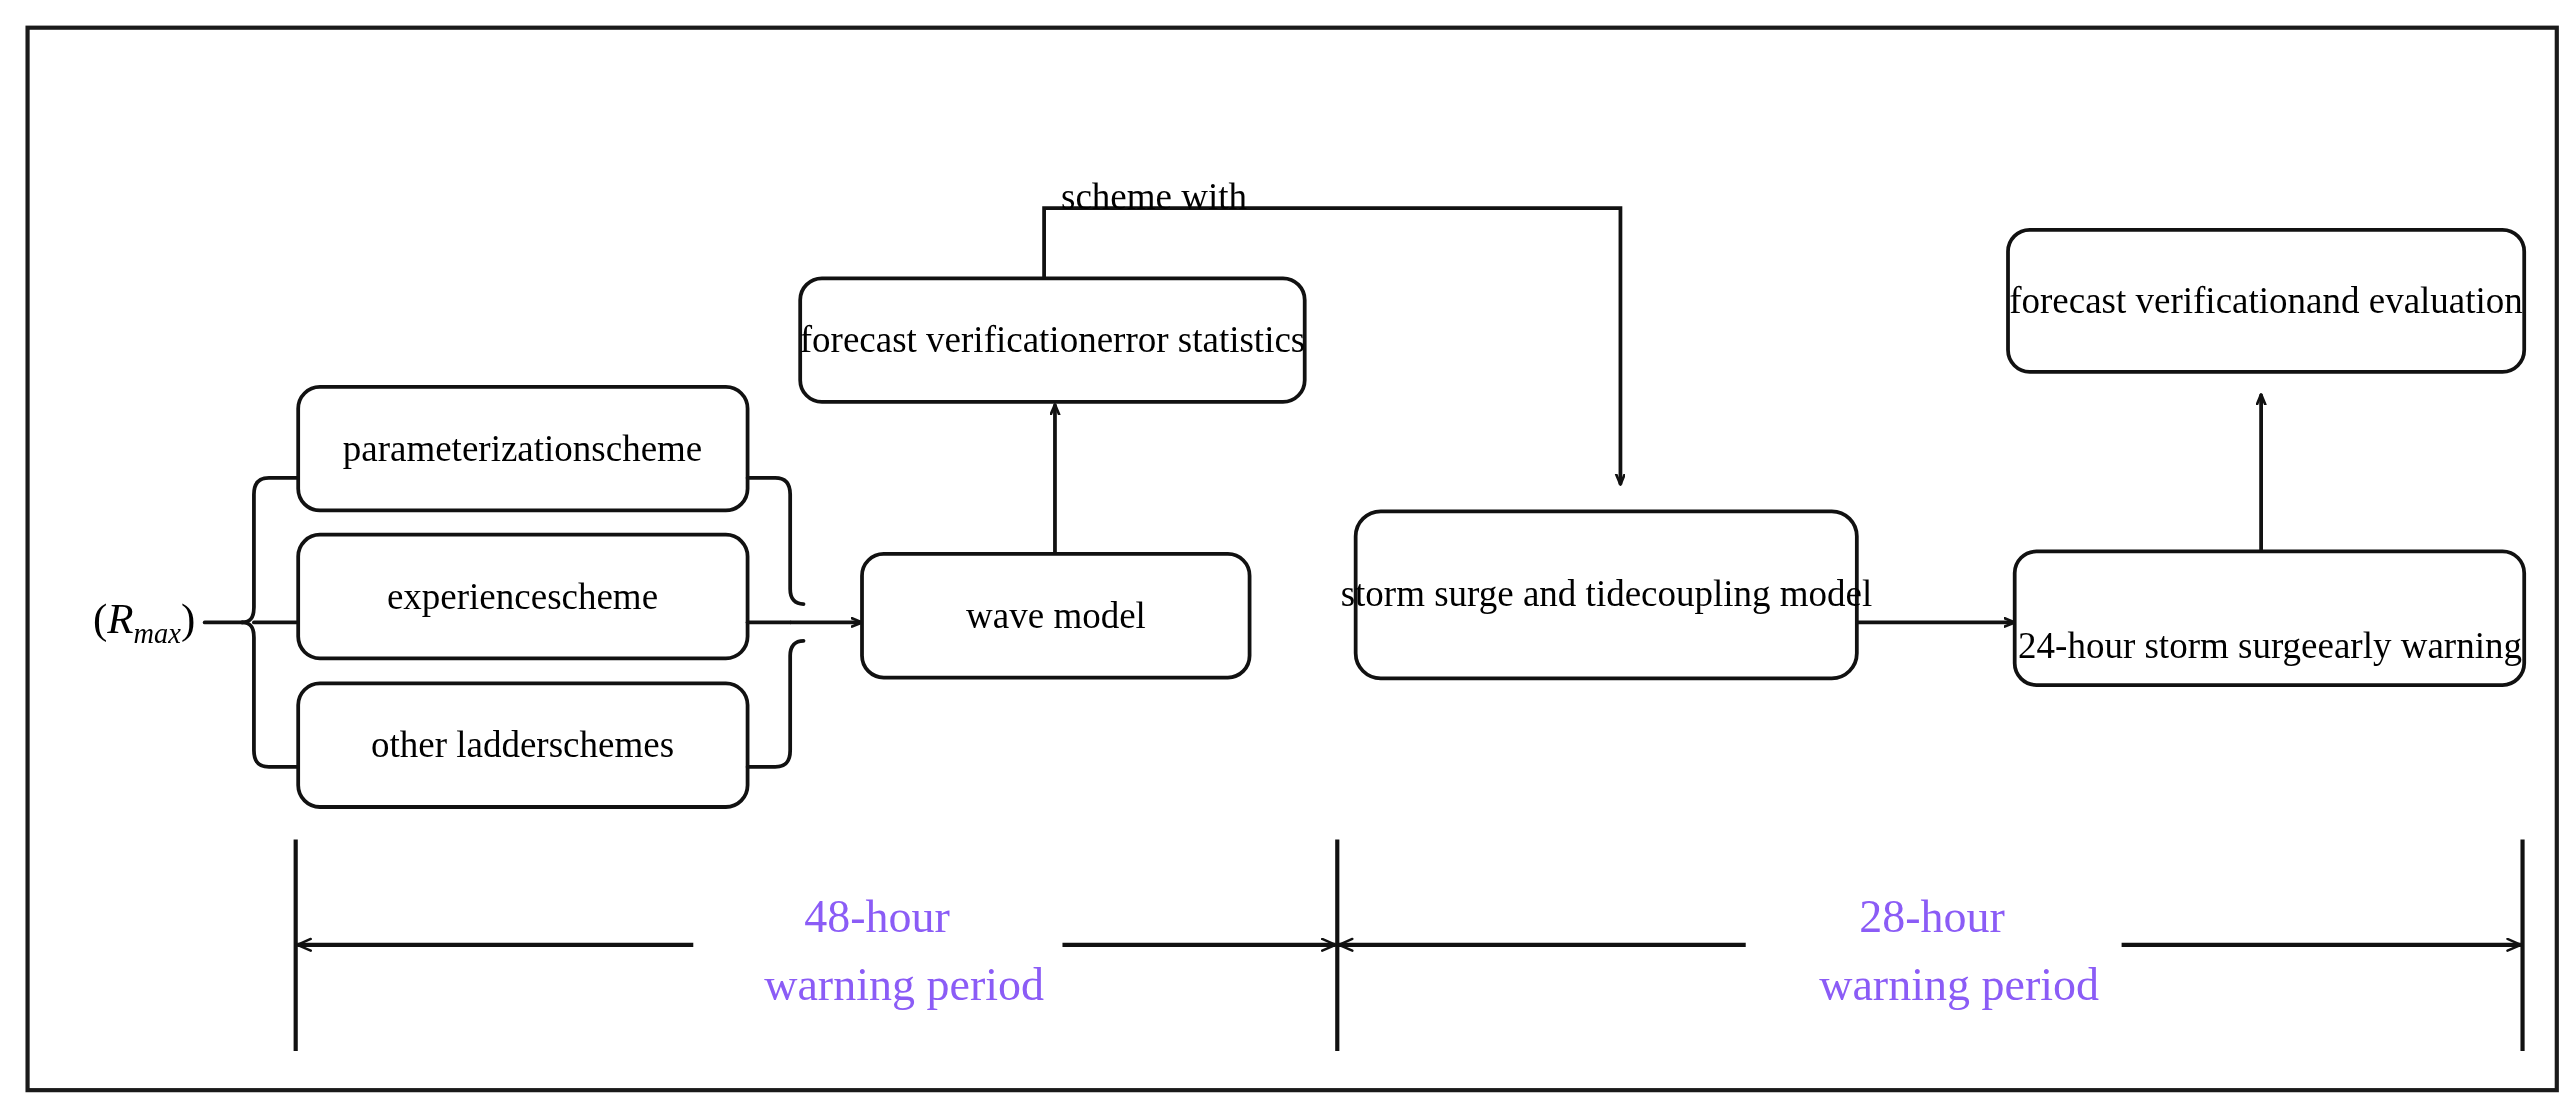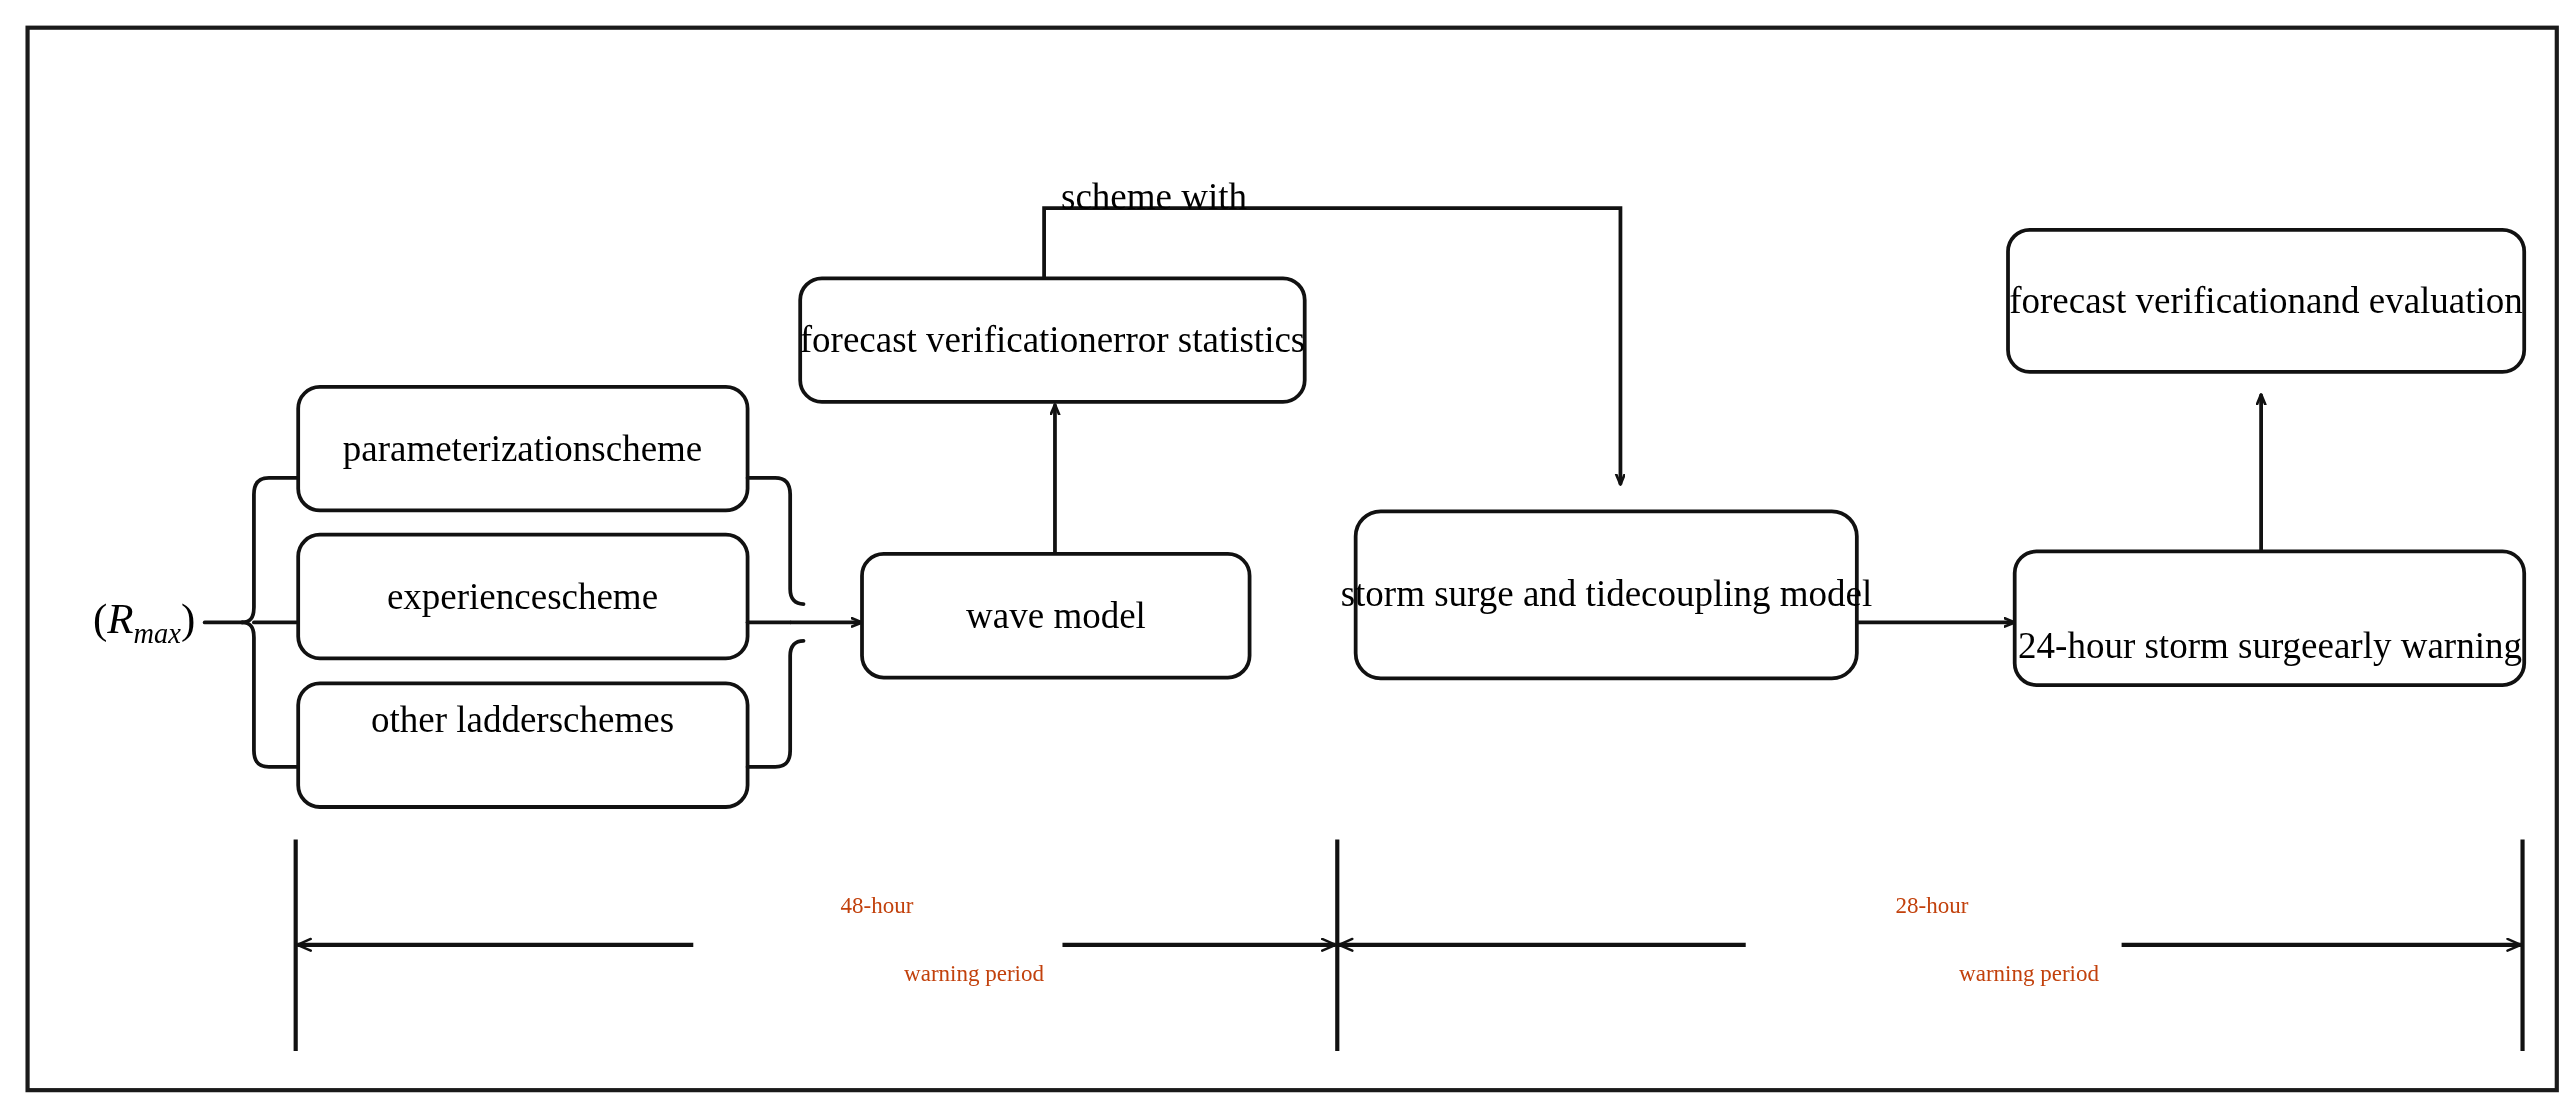--- a/index.html
+++ b/index.html
@@ -59,22 +59,22 @@
   }
   .rmax-label .paren { font-style: normal; }
   .rmax-label .sub {
     font-size: 0.66em;
     vertical-align: sub;
     font-style: italic;
   }
   .period-label {
     position: absolute;
     text-align: center;
-    color: #c2410c;
-    font-size: 23px;
+    color: #8b5cf6;
+    font-size: 46px;
     line-height: 1.0;
     font-family: "Liberation Serif", "DejaVu Serif", serif;
     white-space: pre;
   }
   .period-top { position: absolute; text-align: center; width: 100%; }
   .period-bot { position: absolute; text-align: right; width: 100%; }
 </style>
 </head>
 <body>
 
@@ -156,21 +156,21 @@
   </div>
 
   <div class="node-label" style="left:298px; top:387px; width:449px; height:124px;">
     <span>parameterization</span>
     <span>scheme</span>
   </div>
   <div class="node-label" style="left:298px; top:535px; width:449px; height:124px;">
     <span>experience</span>
     <span>scheme</span>
   </div>
-  <div class="node-label" style="left:298px; top:658px; width:449px; height:124px;text-align:center;">
+  <div class="node-label" style="left:298px; top:683px; width:449px; height:124px;text-align:center;">
     <span>other ladder</span>
     <span>schemes</span>
   </div>
 
   <div class="node-label" style="left:862px; top:554px; width:388px; height:124px;">
     <span>wave model</span>
   </div>
 
   <div class="node-label" style="left:800px; top:278px; width:505px; height:124px;">
     <span>forecast verification</span>

